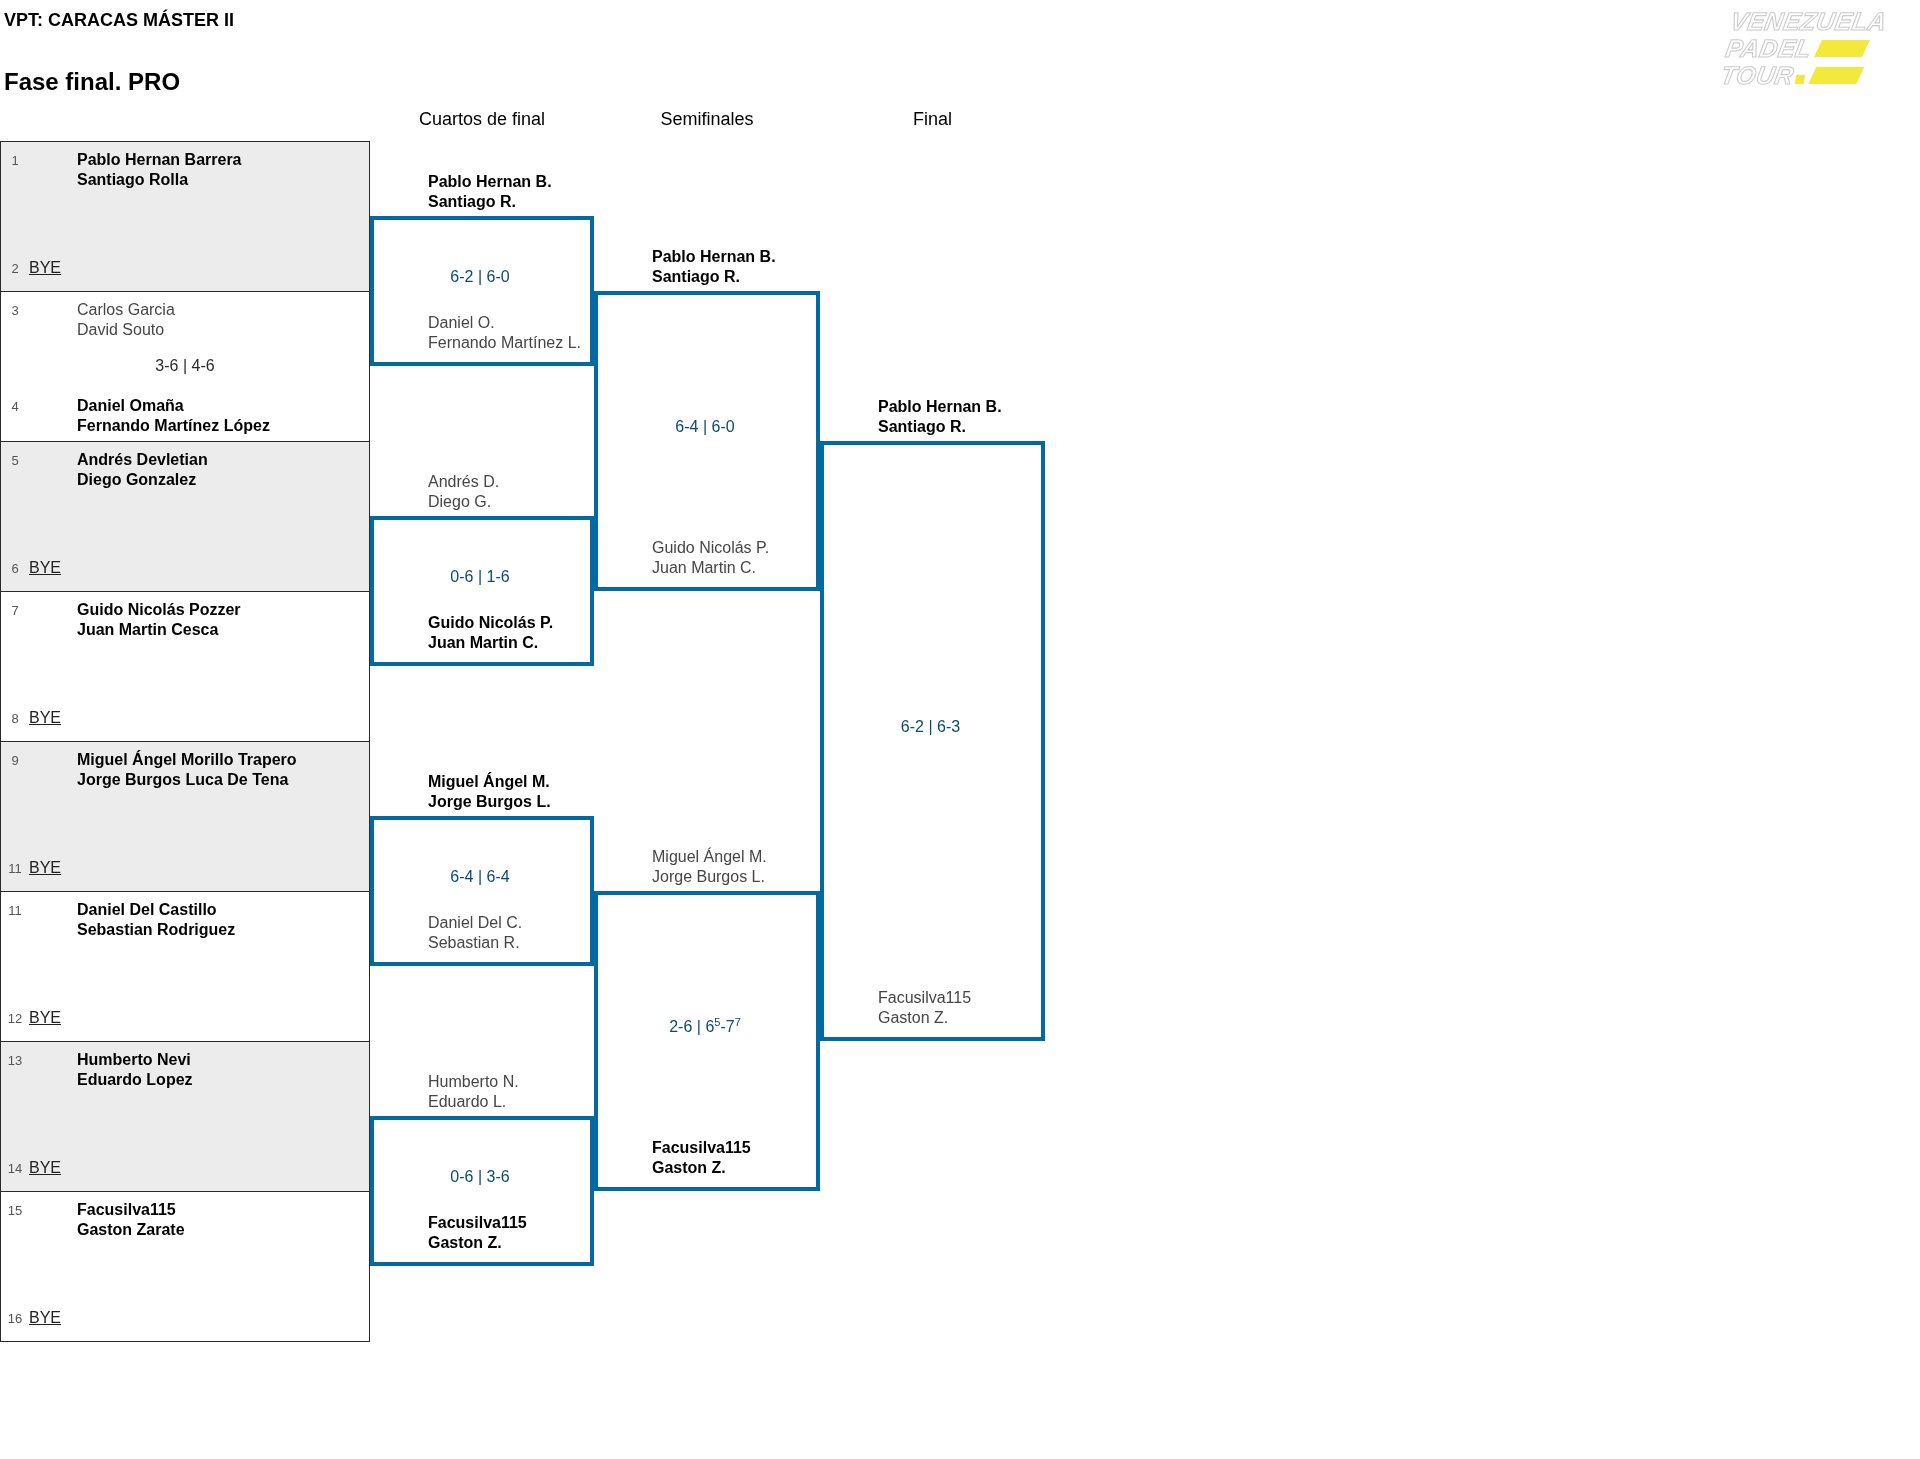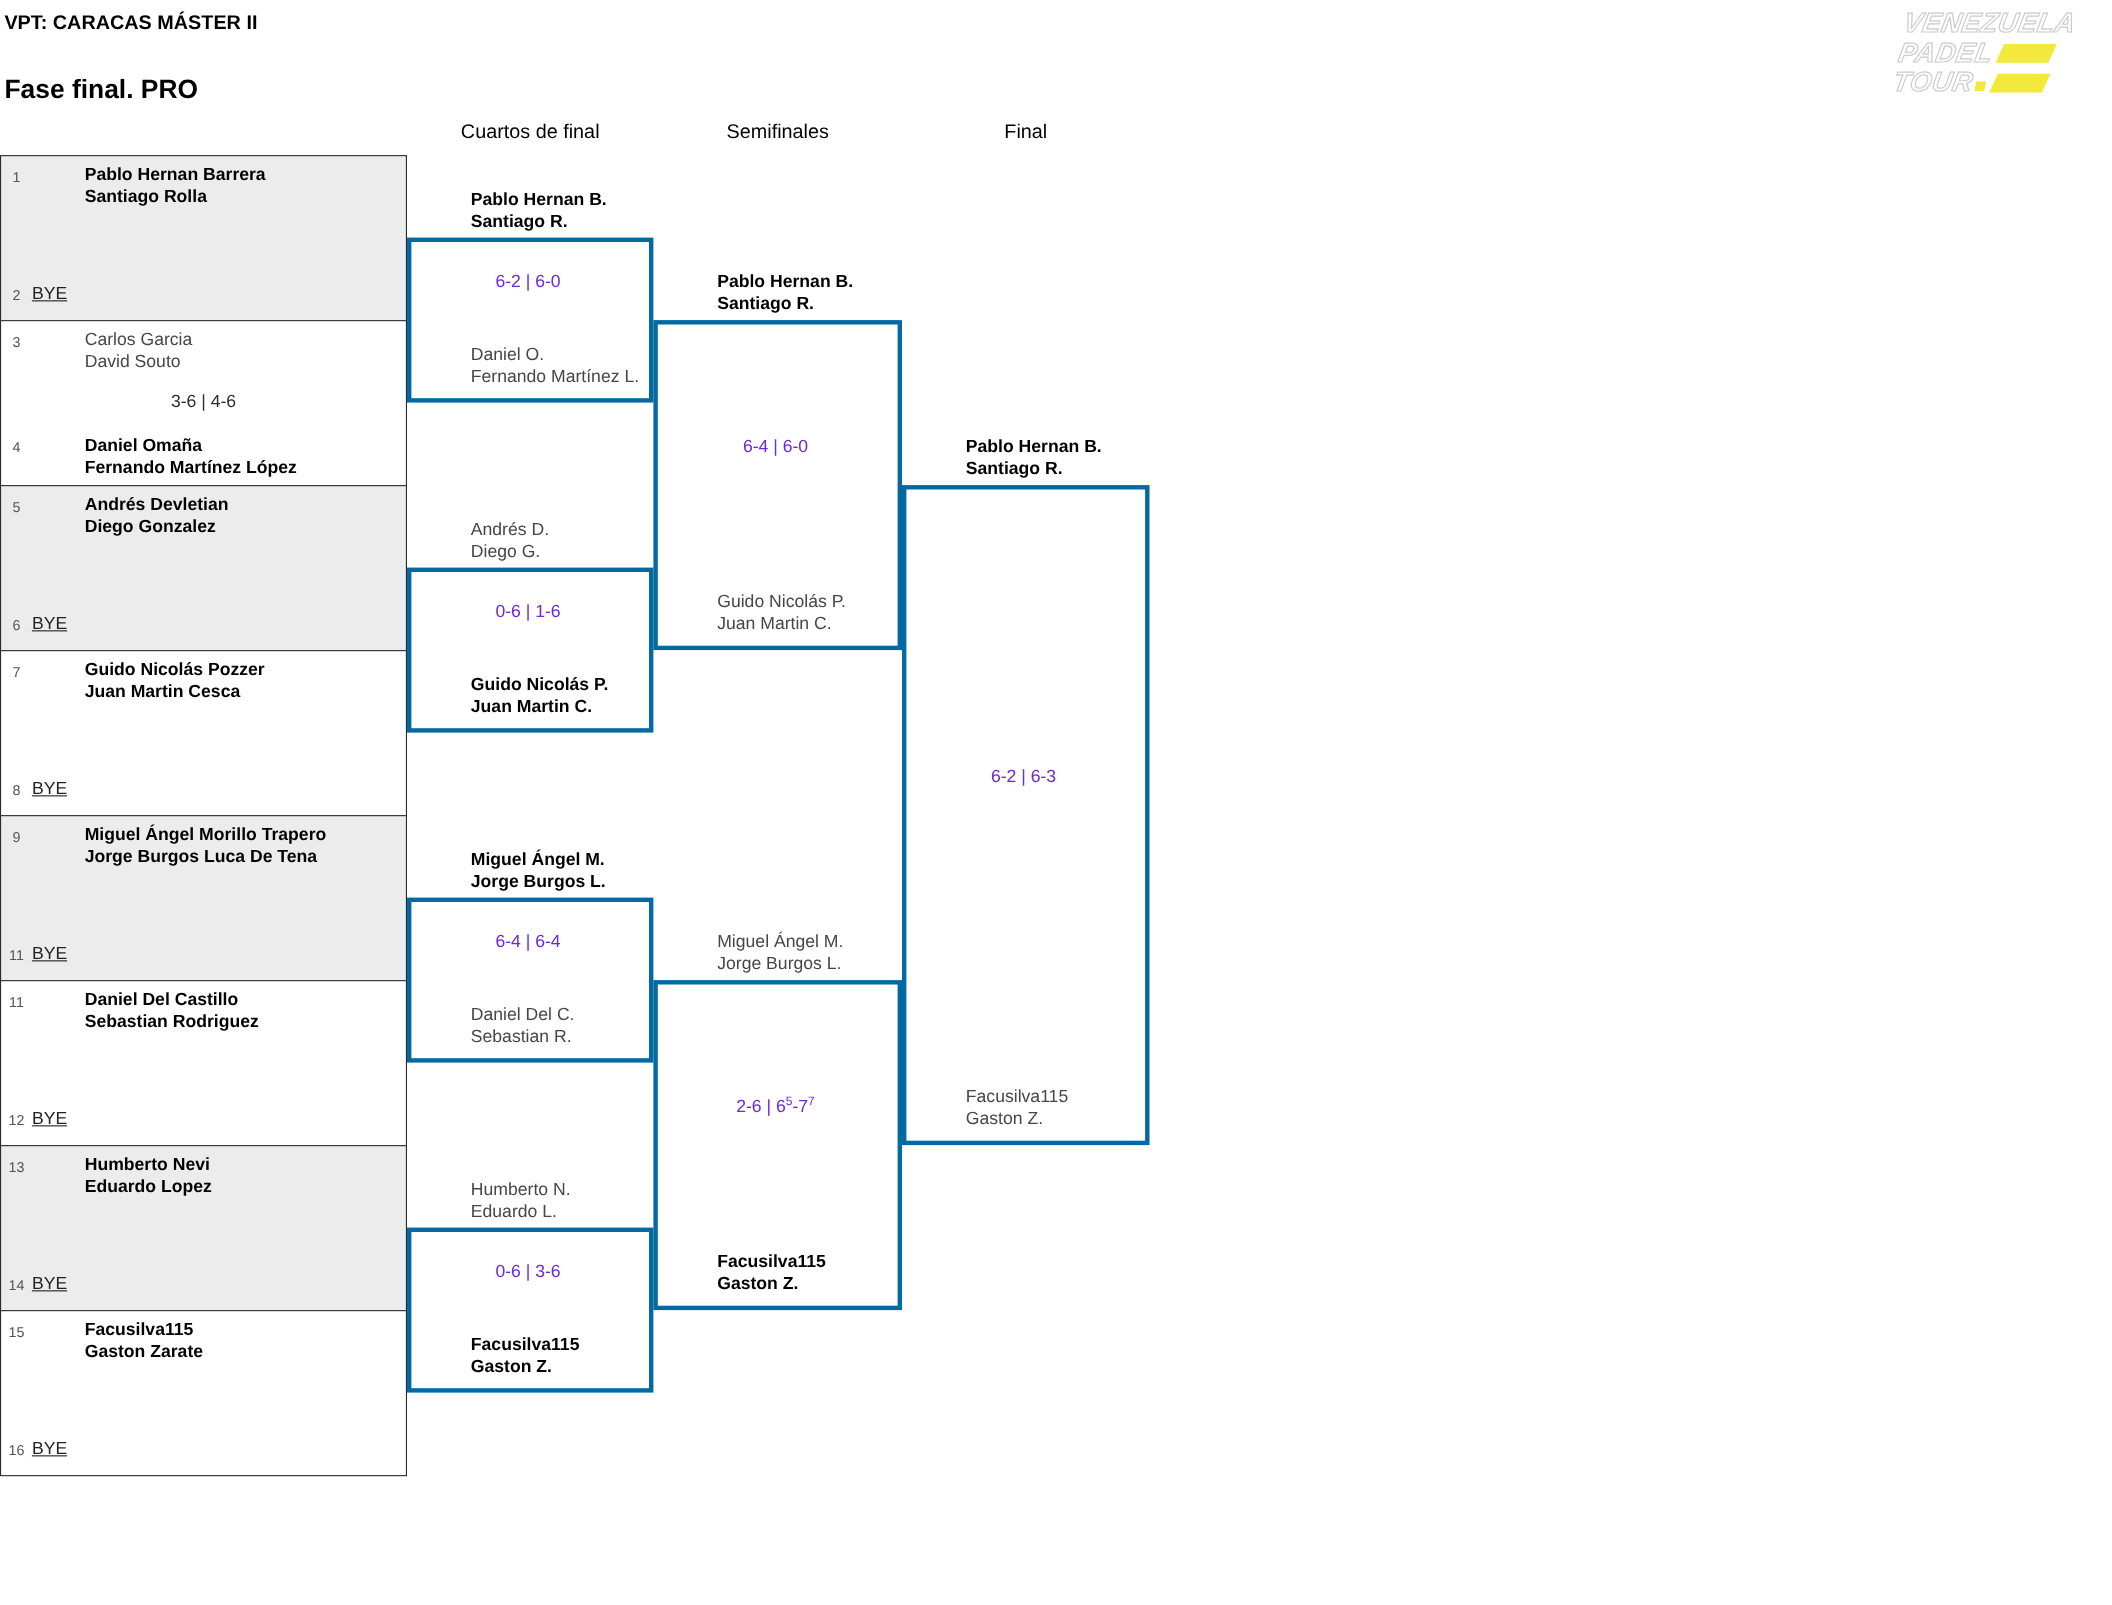--- a/index.html
+++ b/index.html
@@ -30,21 +30,21 @@
   .bye    { font-weight:400; color:#222;text-decoration:underline; }
   .box-score { position:absolute; top:65px; left:0; right:0; text-align:center; font-size:16px; color:#2c2c2c; }
 
   
   .match { position:absolute; border:4px solid #0369a1; }
   .qf  { left:370px; width:224px; height:150px; }
   .sf  { left:594px; width:226px; height:300px; }
   .fin { left:820px; width:225px; height:600px; }
   .team-above { position:absolute; left:6px; bottom:calc(100% + 9px); font-size:16px; line-height:19.5px; }
   .team-below { position:absolute; left:6px; bottom:10px; font-size:16px; line-height:19.5px; }
-  .match-score { position:absolute; left:0; right:4px; text-align:center; font-size:16px; color:#6d28d9; }
+  .match-score { position:absolute; left:0; right:4px; text-align:center; font-size:16px; color:#0c4a6e;margin-top:20px; }
   .qf  .match-score { top:28px; }
   .sf  .match-score { top:103px; }
   .fin .match-score { top:253px; }
   .match-score sup { font-size:11px; line-height:0; }
 
   
   .logo { position:absolute; top:8px; right:28px; width:166px; font-style:italic; font-weight:700; transform:skewX(-10deg); }
   .logo-line { font-size:25px; line-height:27px; letter-spacing:0.5px; color:#ffffff; -webkit-text-stroke:1.1px #cccccc; white-space:nowrap; }
   .logo-row { display:flex; align-items:center; gap:7px; }
   .logo-bar { width:48px; height:17px; background:#f3e93d; transform:skewX(-16deg); flex:none; }

